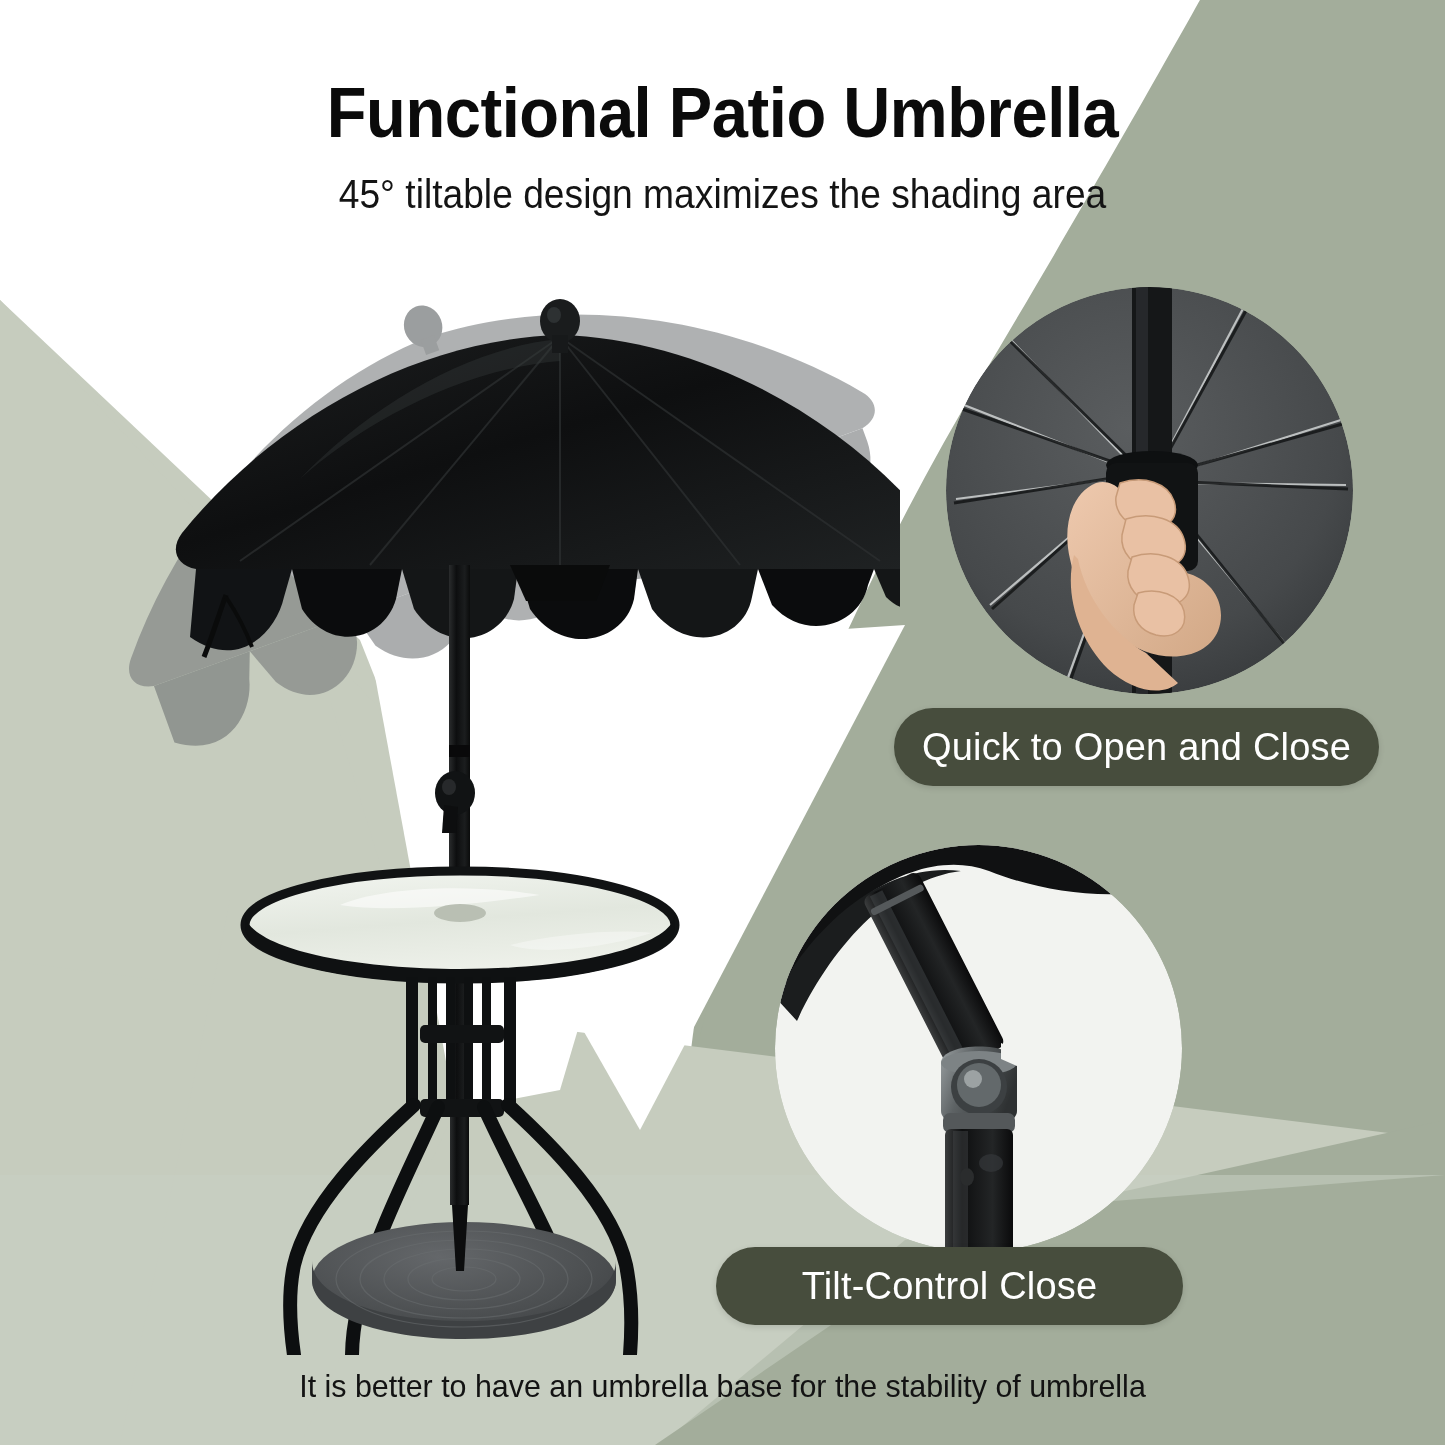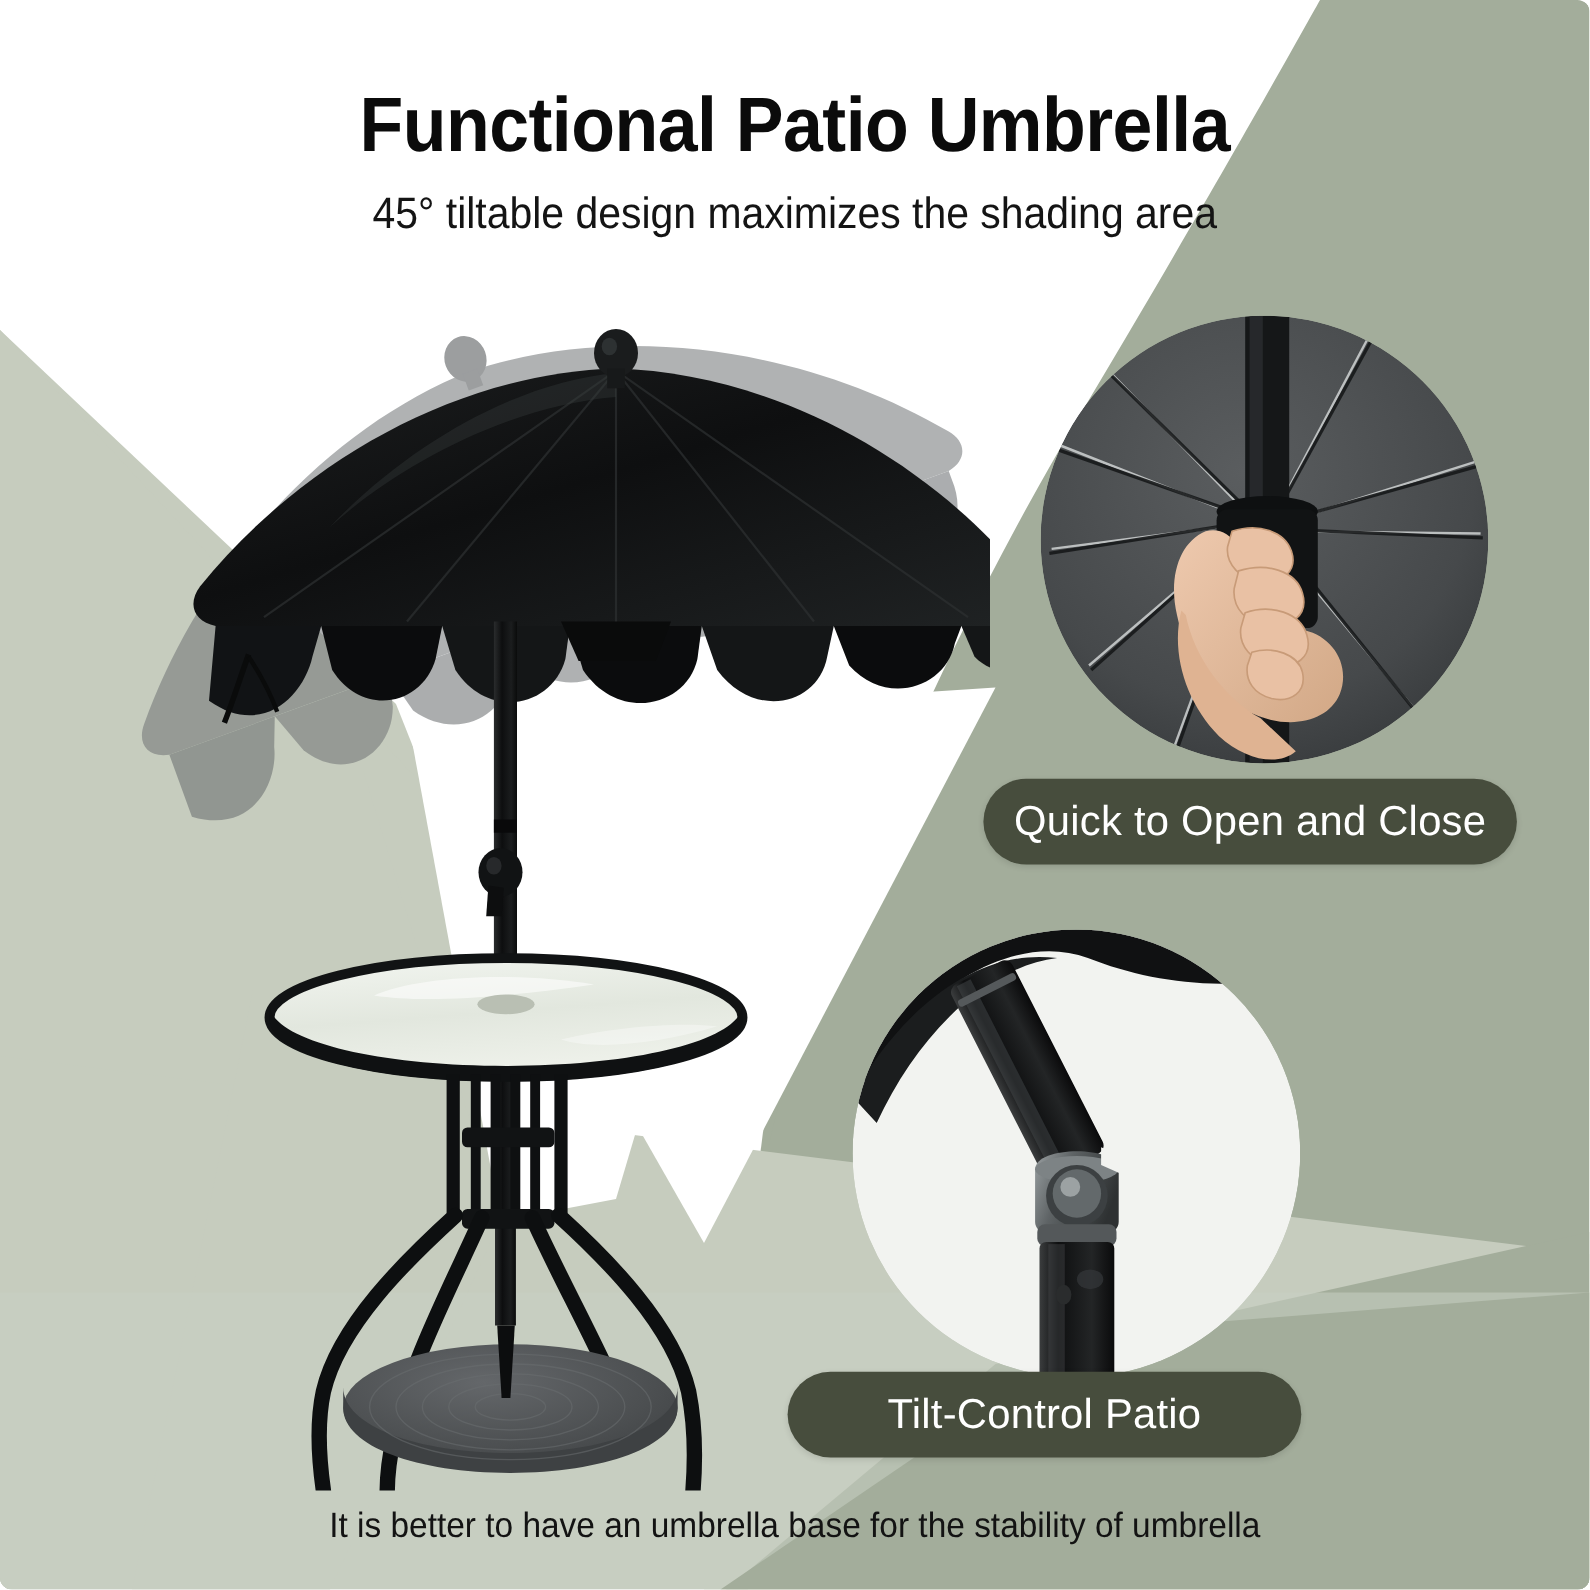--- a/index.html
+++ b/index.html
@@ -3,21 +3,20 @@
 <meta charset="utf-8">
 <style>
   html,body{margin:0;padding:0;background:#fff;}
   body{font-family:"Liberation Sans","DejaVu Sans",sans-serif;}
 
   #page{
     position:relative;
     width:1445px;height:1445px;
     overflow:hidden;
     background:#ffffff;
-    border-radius:11px;
   }
 
   
   .bg-layer{position:absolute;inset:0;}
   .bg-svg{position:absolute;left:0;top:0;width:1445px;height:1445px;display:block;}
 
   
   .headline{
     position:absolute;left:0;top:78px;width:1445px;
     text-align:center;
@@ -393,17 +392,17 @@
       </g>
     </svg>
   </div>
 
   <div class="headline">Functional Patio Umbrella</div>
 
   <div class="subhead">45° tiltable design maximizes the shading area</div>
 
   <div class="pill" id="pill-open">Quick to Open and Close</div>
 
-  <div class="pill" id="pill-tilt">Tilt-Control Patio</div>
+  <div class="pill" id="pill-tilt">Tilt-Control Close</div>
 
   <div class="footnote">It is better to have an umbrella base for the stability of umbrella</div>
 
 </div>
 
 </body></html>

